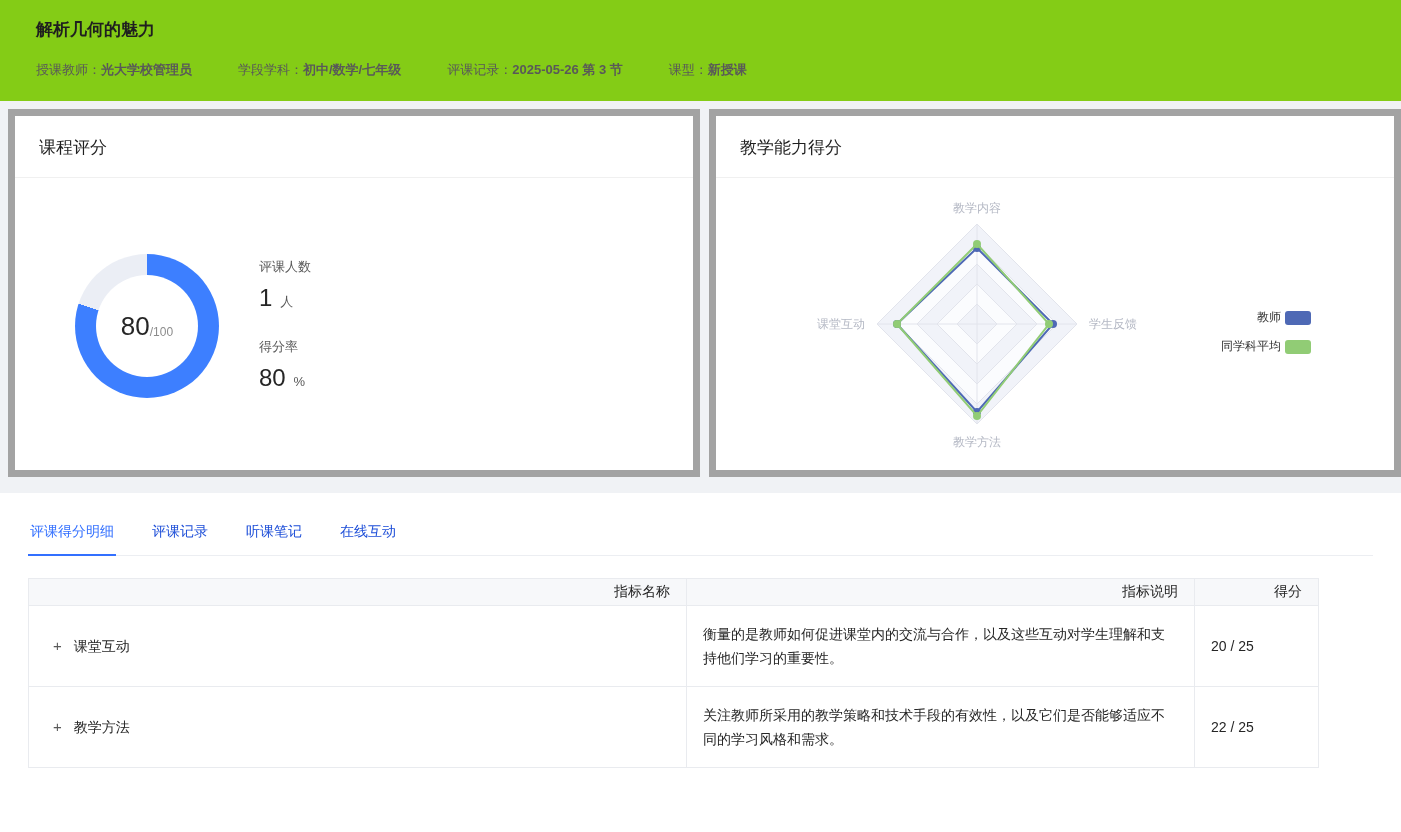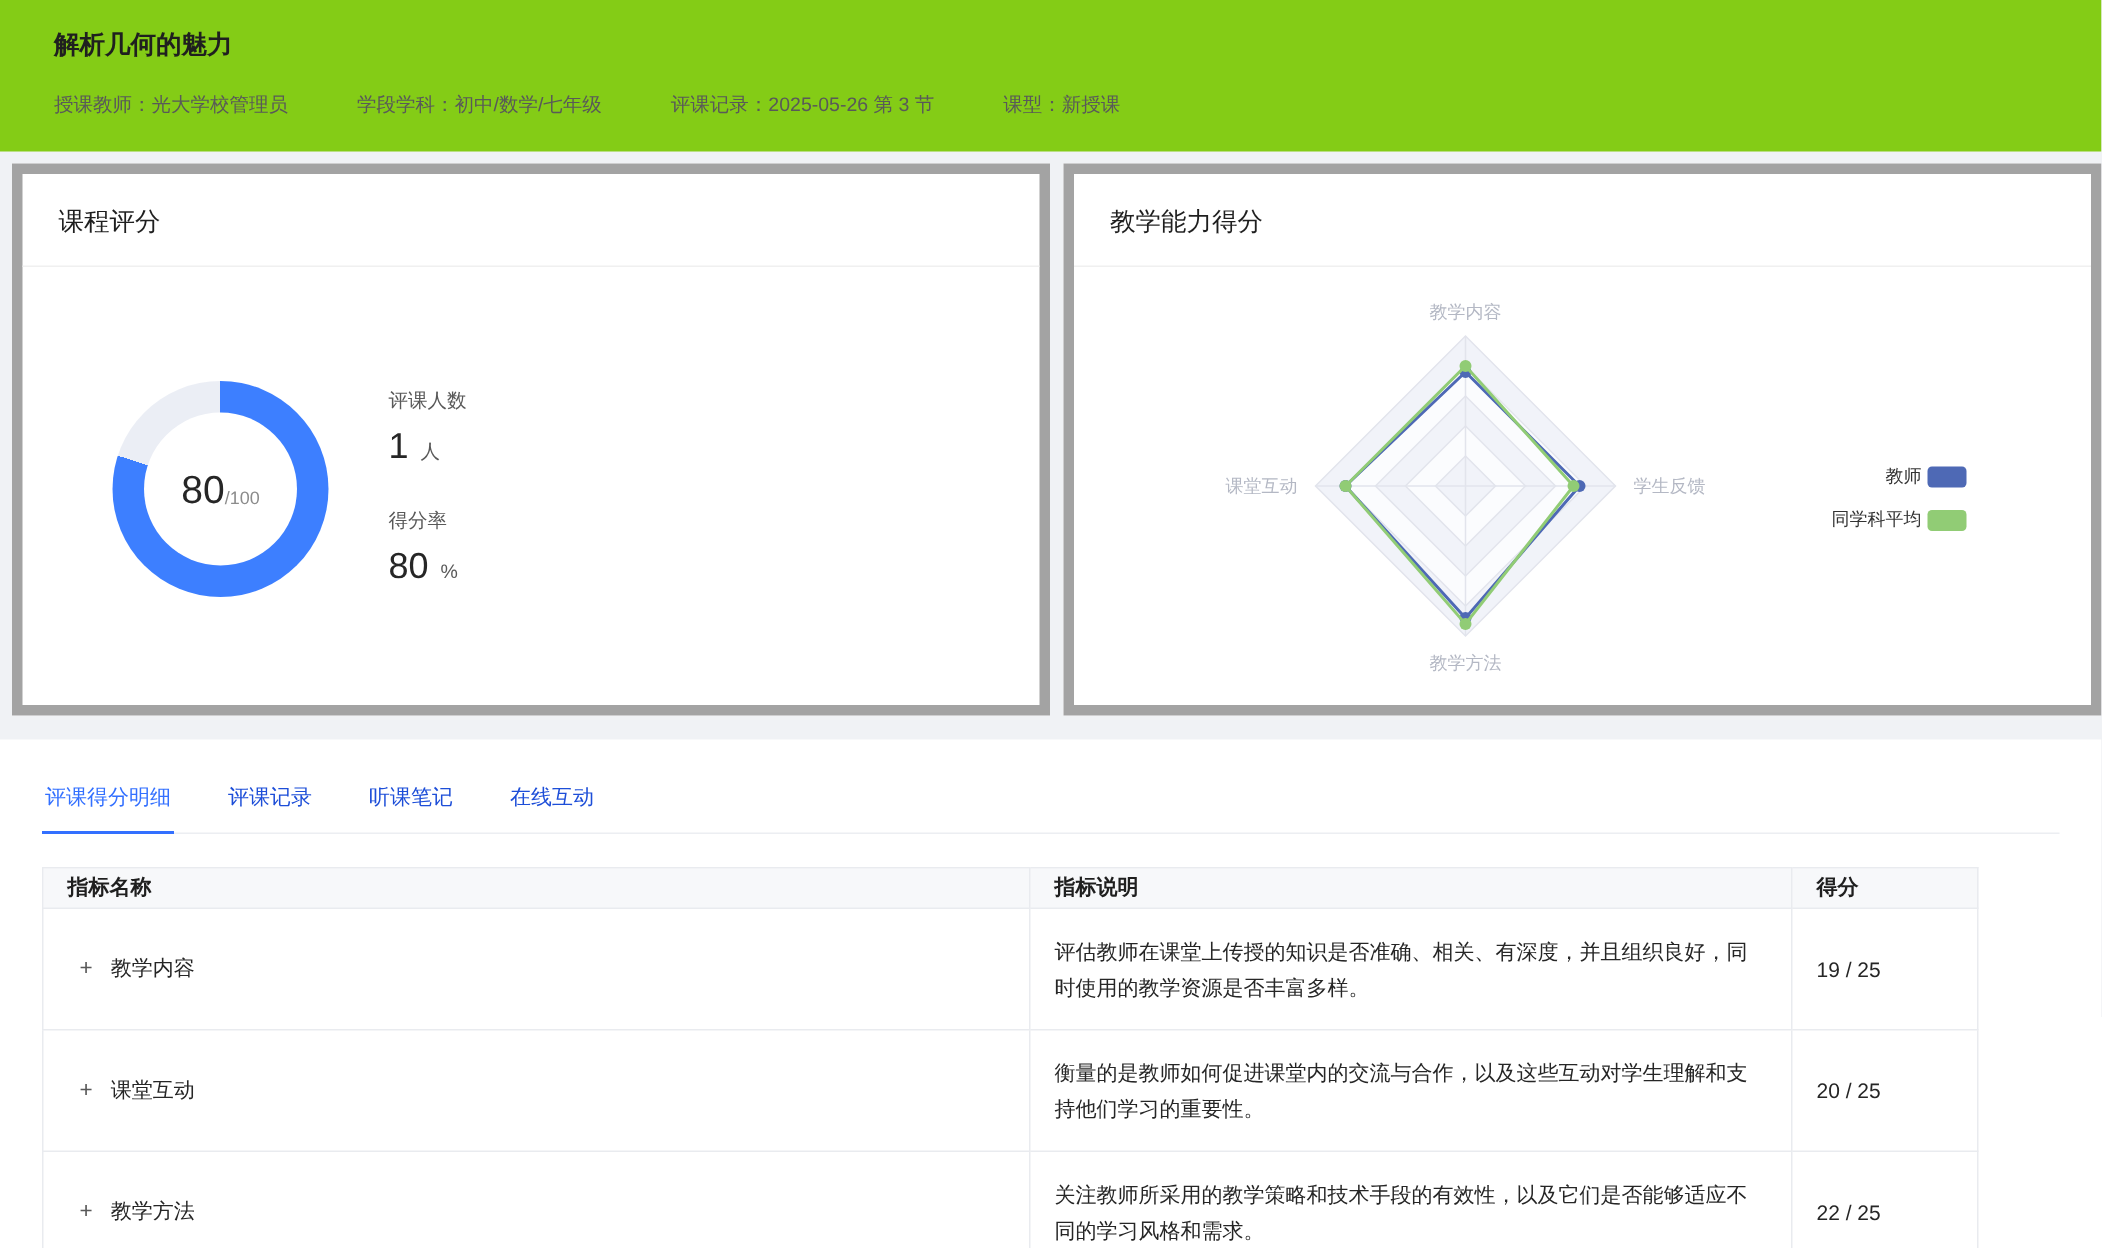--- a/index.html
+++ b/index.html
@@ -8,21 +8,21 @@
     background:#f0f2f5;
     font-family:"Liberation Sans","DejaVu Sans",sans-serif;
     color:#262626;
   }
   
   .top-header { background:#84cc16; padding:18px 36px 22px; }
   .page-title { font-size:17px; font-weight:700; color:#1f1f1f; margin-bottom:20px; }
   .meta-row { display:flex; gap:46px; font-size:13px; color:#595959; }
   .meta-item { white-space:nowrap; }
   .meta-label { color:#595959; }
-  .meta-value { color:#595959; }
+  .meta-value { color:#595959;font-weight:bold; }
 
   
   .cards-row { display:flex; gap:9px; margin:8px 0 0 8px; height:368px; }
   .card { background:#fff; border:7px solid #a3a3a3; }
   .score-card { width:692px; flex:none; }
   .radar-card { flex:1; }
   .card-title { font-size:17px; color:#1f1f1f; padding:20px 24px 18px; border-bottom:1px solid #f0f0f0; }
 
   
   .score-body { display:flex; padding:76px 0 0 60px; }
@@ -47,21 +47,21 @@
 
   
   .bottom-panel { background:#fff; margin-top:16px; padding:22px 28px 0; min-height:360px; }
   .tabs { display:flex; gap:34px; border-bottom:1px solid #eceef2; }
   .tab { font-size:14px; color:#1d4ed8; padding:8px 2px 13px; margin-bottom:-1px;
     border-bottom:2px solid transparent; cursor:pointer; }
   .tab.active { color:#3370ff; border-bottom-color:#3370ff; }
 
   table { border-collapse:collapse; table-layout:fixed; width:1290px; margin-top:22px; }
   th,td { border:1px solid #e9ebef; text-align:left; vertical-align:middle; }
-  th { background:#f7f8fa; font-size:14px; font-weight:700; color:#1f1f1f; padding:4px 16px; }
+  th { background:#f7f8fa; font-size:14px; font-weight:400; color:#1f1f1f; padding:4px 16px;text-align:right; }
   td { font-size:14px; color:#262626; padding:16px; }
   .name-cell { padding-left:24px; }
   .expand-icon { display:inline-block; margin-right:12px; color:#595959; font-size:15px; cursor:pointer; }
   .desc-cell { line-height:24px; }
   .score-cell { }
 </style>
 </head>
 <body>
 
 <header class="top-header">
@@ -158,25 +158,20 @@
     </colgroup>
     <thead>
       <tr id="thead-row">
           <th>指标名称</th>
           <th>指标说明</th>
           <th>得分</th>
         </tr>
     </thead>
     <tbody id="tbody">
         <tr>
-          <td class="name-cell"><span class="expand-icon">+</span><span>教学内容</span></td>
-          <td class="desc-cell">评估教师在课堂上传授的知识是否准确、相关、有深度，并且组织良好，同时使用的教学资源是否丰富多样。</td>
-          <td class="score-cell">19 / 25</td>
-        </tr>
-        <tr>
           <td class="name-cell"><span class="expand-icon">+</span><span>课堂互动</span></td>
           <td class="desc-cell">衡量的是教师如何促进课堂内的交流与合作，以及这些互动对学生理解和支持他们学习的重要性。</td>
           <td class="score-cell">20 / 25</td>
         </tr>
         <tr>
           <td class="name-cell"><span class="expand-icon">+</span><span>教学方法</span></td>
           <td class="desc-cell">关注教师所采用的教学策略和技术手段的有效性，以及它们是否能够适应不同的学习风格和需求。</td>
           <td class="score-cell">22 / 25</td>
         </tr>
       </tbody>

